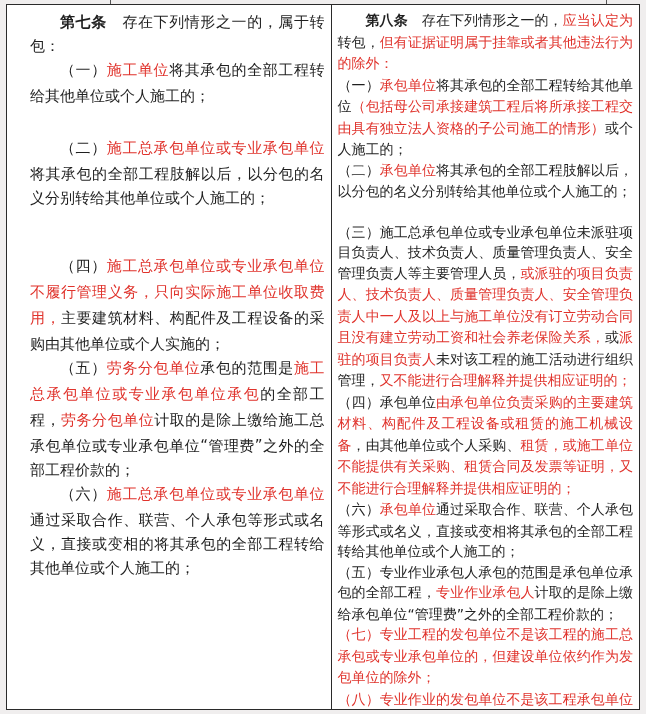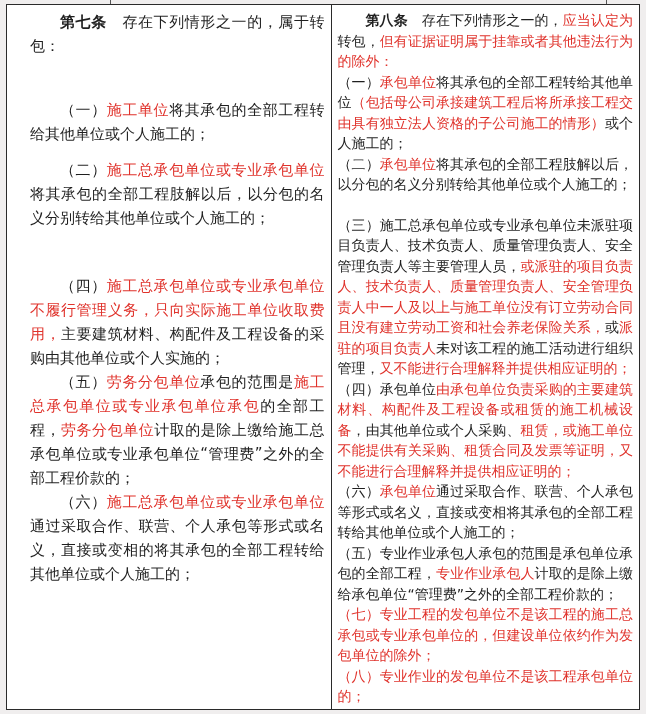--- a/index.html
+++ b/index.html
@@ -40,34 +40,34 @@
     border-right:1px solid var(--border);
     font-size:15px;
     line-height:24px;
   }
   .cell-right{
     font-size:14px;
     line-height:20.5px;
   }
   .para{margin:0;text-align:justify;}
   .para.indent{text-indent:2em;}
-  .seg-red{color:var(--red);}
+  .seg-red{color:var(--red);font-family:Liberation Mono, monospace;}
   .seg-bold{font-weight:bold;}
 </style>
 </head>
 <body>
 
 <div class="grid-tick" style="left:110px;"></div>
 <div class="grid-tick" style="left:606px;"></div>
 
 <div class="doc-table">
   <div class="cell cell-left">
       <p class="para indent"><span class="seg-bold">第七条</span><span class="">　存在下列情形之一的，属于转包：</span></p>
-      <p class="para indent" style="margin-top: 40px;"><span class="">（一）</span><span class="seg-red ">施工单位</span><span class="">将其承包的全部工程转给其他单位或个人施工的；</span></p>
-      <p class="para indent" style="margin-top: 12px;"><span class="">（二）</span><span class="seg-red ">施工总承包单位或专业承包单位</span><span class="">将其承包的全部工程肢解以后，以分包的名义分别转给其他单位或个人施工的；</span></p>
+      <p class="para indent" style=""><span class="">（一）</span><span class="seg-red ">施工单位</span><span class="">将其承包的全部工程转给其他单位或个人施工的；</span></p>
+      <p class="para indent" style="margin-top: 28px;"><span class="">（二）</span><span class="seg-red ">施工总承包单位或专业承包单位</span><span class="">将其承包的全部工程肢解以后，以分包的名义分别转给其他单位或个人施工的；</span></p>
       <p class="para indent" style="margin-top: 44px;"><span class="">（四）</span><span class="seg-red ">施工总承包单位或专业承包单位不履行管理义务，只向实际施工单位收取费用，</span><span class="">主要建筑材料、构配件及工程设备的采购由其他单位或个人实施的；</span></p>
       <p class="para indent" style="margin-top: 0;"><span class="">（五）</span><span class="seg-red ">劳务分包单位</span><span class="">承包的范围是</span><span class="seg-red ">施工总承包单位或专业承包单位承包</span><span class="">的全部工程，</span><span class="seg-red ">劳务分包单位</span><span class="">计取的是除上缴给施工总承包单位或专业承包单位“管理费”之外的全部工程价款的；</span></p>
       <p class="para indent"><span class="">（六）</span><span class="seg-red ">施工总承包单位或专业承包单位</span><span class="">通过采取合作、联营、个人承包等形式或名义，直接或变相的将其承包的全部工程转给其他单位或个人施工的；</span></p>
     </div>
   <div class="cell cell-right">
       <p class="para indent"><span class="seg-bold">第八条</span><span class="">　存在下列情形之一的，</span><span class="seg-red ">应当认定为</span><span class="">转包，</span><span class="seg-red ">但有证据证明属于挂靠或者其他违法行为的除外：</span></p>
       <p class="para"><span class="">（一）</span><span class="seg-red ">承包单位</span><span class="">将其承包的全部工程转给其他单位</span><span class="seg-red ">（包括母公司承接建筑工程后将所承接工程交由具有独立法人资格的子公司施工的情形）</span><span class="">或个人施工的；</span></p>
       <p class="para"><span class="">（二）</span><span class="seg-red ">承包单位</span><span class="">将其承包的全部工程肢解以后，以分包的名义分别转给其他单位或个人施工的；</span></p>
       <p class="para" style="margin-top: 20px;"><span class="">（三）施工总承包单位或专业承包单位未派驻项目负责人、技术负责人、质量管理负责人、安全管理负责人等主要管理人员，</span><span class="seg-red ">或派驻的项目负责人、技术负责人、质量管理负责人、安全管理负责人中一人及以上与施工单位没有订立劳动合同且没有建立劳动工资和社会养老保险关系，</span><span class="">或</span><span class="seg-red ">派驻的项目负责人</span><span class="">未对该工程的施工活动进行组织管理，</span><span class="seg-red ">又不能进行合理解释并提供相应证明的；</span></p>
       <p class="para"><span class="">（四）承包单位</span><span class="seg-red ">由承包单位负责采购的主要建筑材料、构配件及工程设备或租赁的施工机械设备</span><span class="">，由其他单位或个人采购、</span><span class="seg-red ">租赁，或施工单位不能提供有关采购、租赁合同及发票等证明，又不能进行合理解释并提供相应证明的；</span></p>

